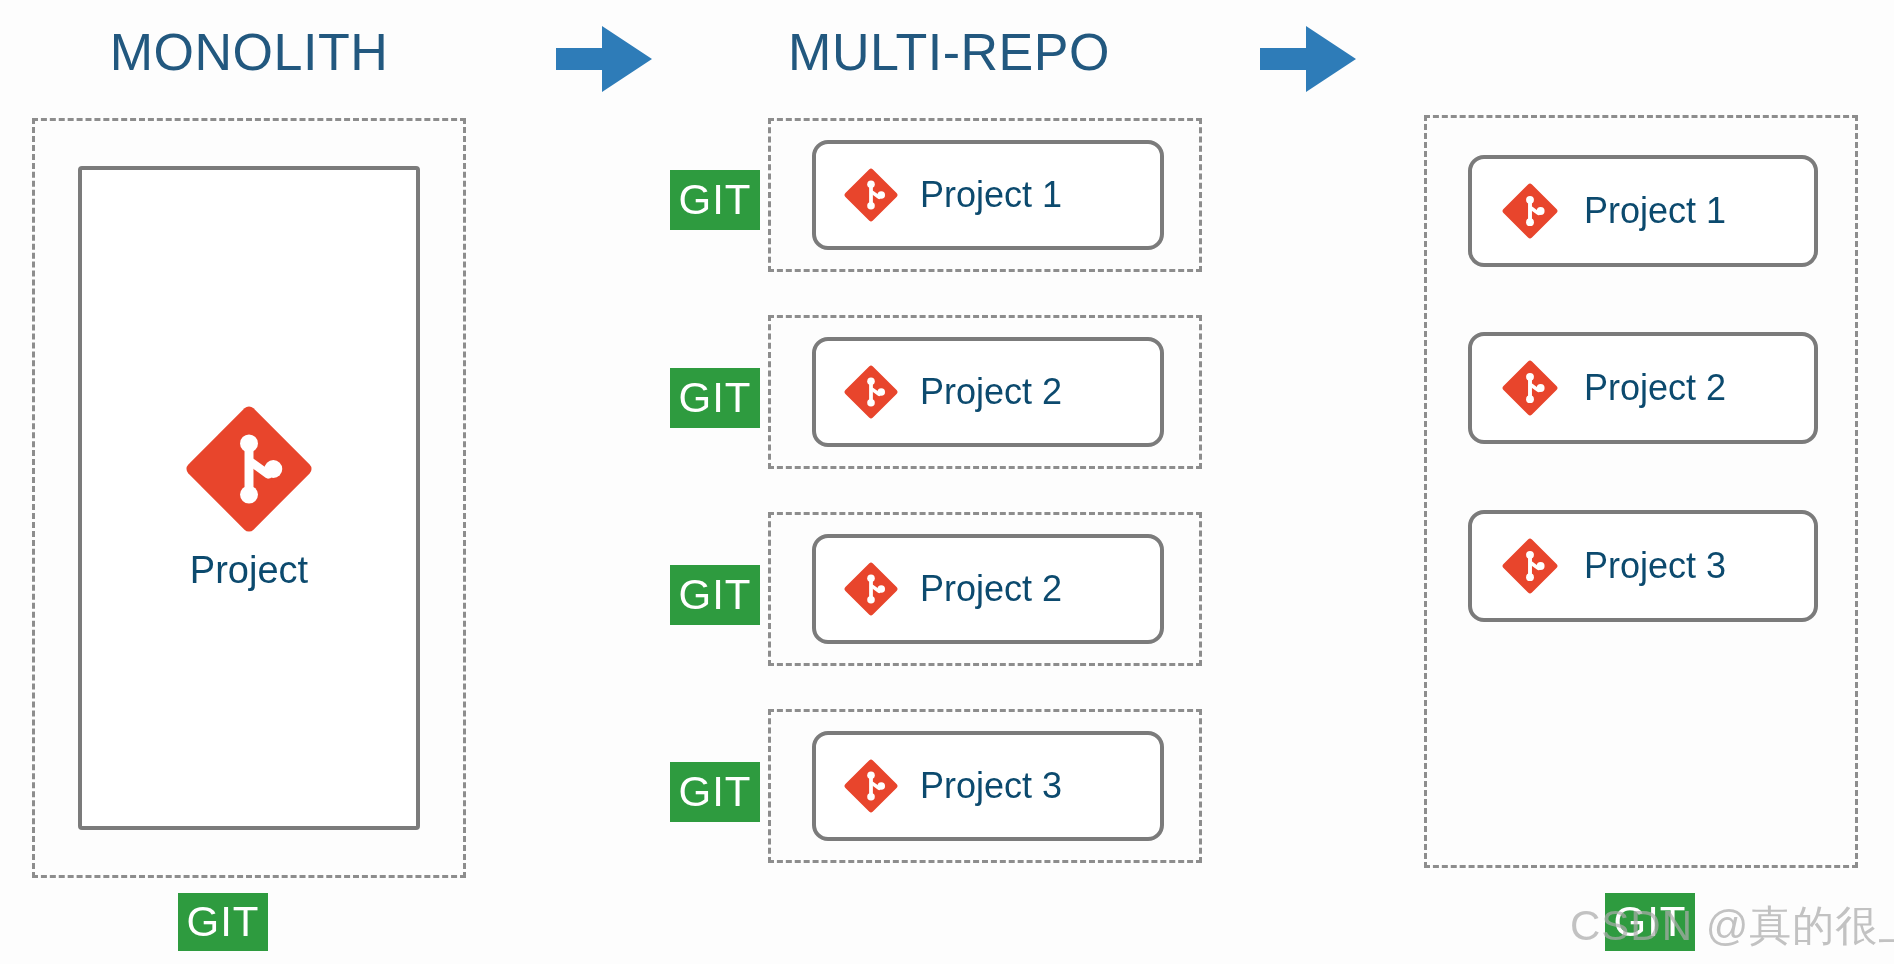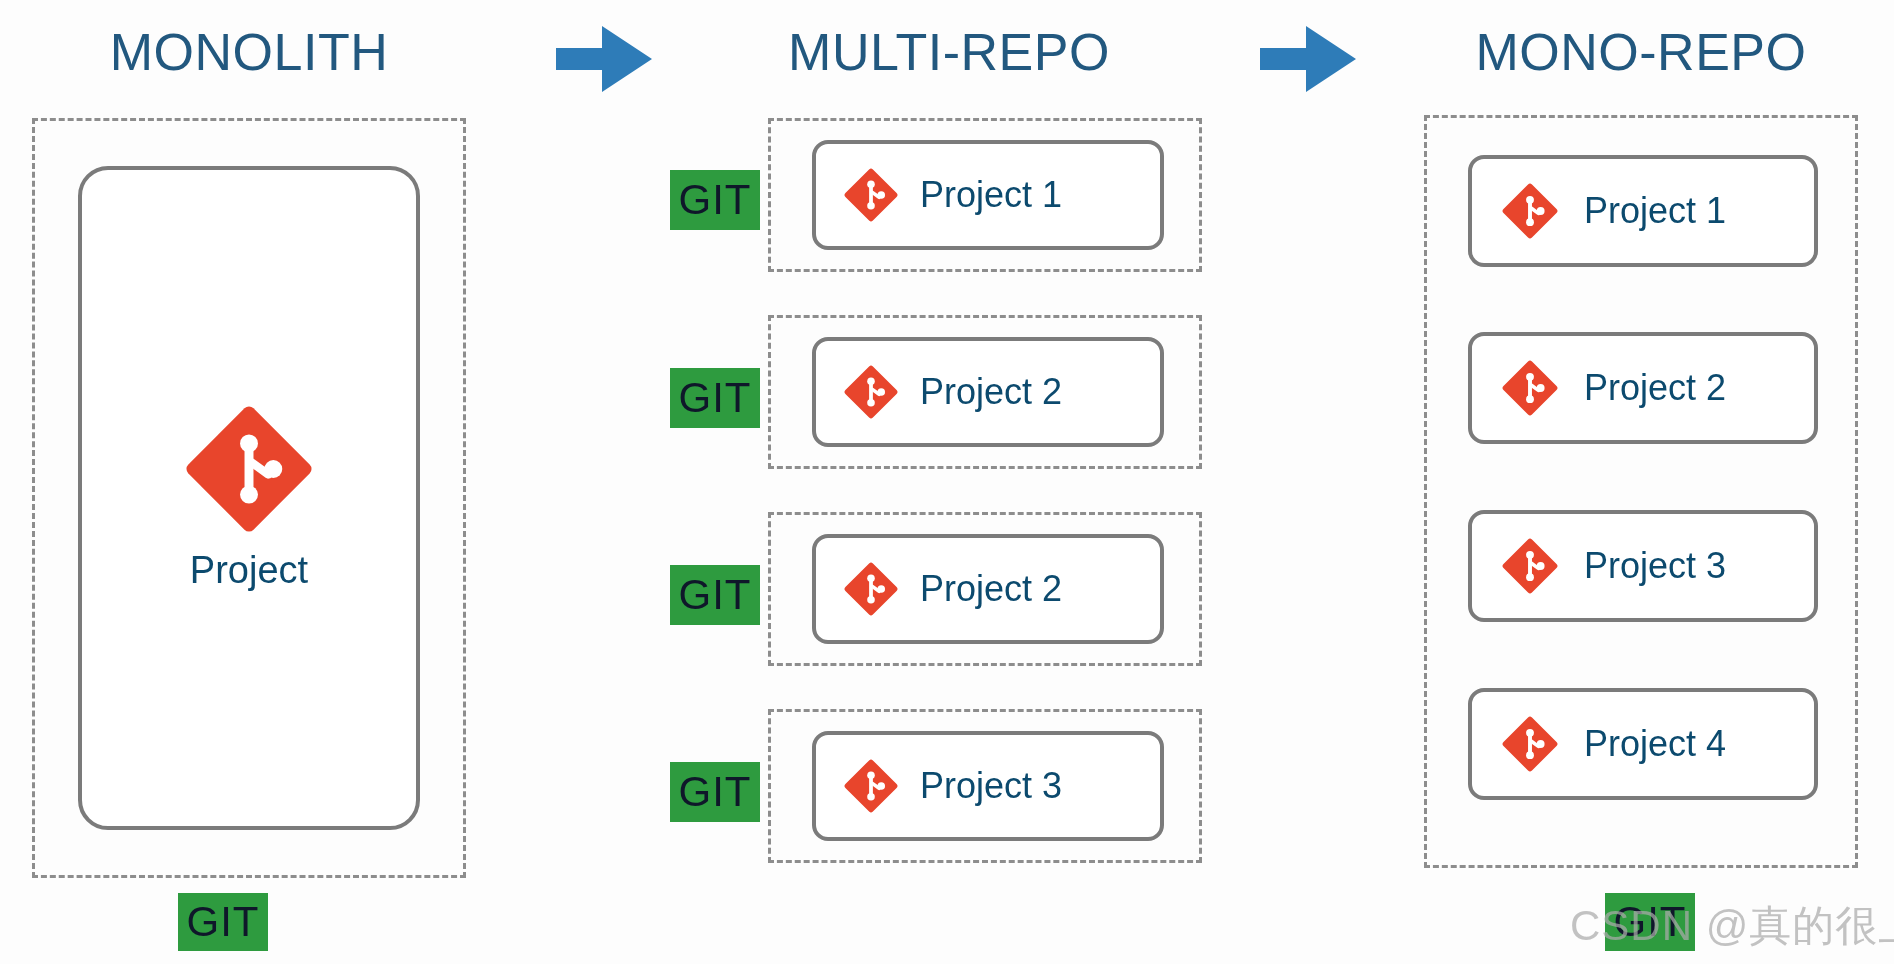--- a/index.html
+++ b/index.html
@@ -76,36 +76,36 @@
     white-space: nowrap;
   }
 
   
   .git-logo { display: block; }
 
   
   .git-badge {
     position: absolute;
     background: #2e9b3f;
-    color: #0f172a;
+    color: #ffffff;
     font-family: "Liberation Sans", sans-serif;
     font-weight: 400;
     display: flex;
     align-items: center;
     justify-content: center;
     letter-spacing: 1px;
     line-height: 1;
     box-sizing: border-box;
   }
 
   
   #monolith-dashed { left: 32px; top: 118px; width: 434px; height: 760px; }
   #monolith-inner {
     left: 78px; top: 166px; width: 342px; height: 664px;
-    border-radius: 30px;
+    border-radius: 4px;
   }
   #monolith-inner .git-logo { margin-bottom: 16px; }
   #monolith-inner .proj-label { font-size: 38px; }
 
   
   .mr-dashed { left: 768px; width: 434px; height: 154px; }
   .mr-inner  { left: 812px; width: 352px; height: 110px; padding-left: 28px; gap: 22px; }
   .mr-inner .proj-label { font-size: 36px; }
   .mr-badge  { left: 670px; width: 90px; height: 60px; font-size: 42px; }
 
@@ -133,21 +133,20 @@
 </style>
 </head>
 <body>
 
 <div class="stage">
 
   <div class="col-title" id="title-monolith">MONOLITH</div>
 
   <div class="col-title" id="title-multirepo">MULTI-REPO</div>
 
-  <div class="col-title" id="title-monorepo">MONO-REPO</div>
 
   <svg class="block-arrow" id="arrow-1" viewBox="0 0 96 74">
     <polygon points="0,26 46,26 46,4 96,37 46,70 46,48 0,48" fill="#2e7cb8"></polygon>
   </svg>
 
   <svg class="block-arrow" id="arrow-2" viewBox="0 0 96 74">
     <polygon points="0,26 46,26 46,4 96,37 46,70 46,48 0,48" fill="#2e7cb8"></polygon>
   </svg>
 
   <div class="dashed-box" id="monolith-dashed"></div>
@@ -285,33 +284,18 @@
         <rect x="46.5" y="28" width="7" height="44" rx="3.5"></rect>
         <rect x="50" y="40" width="22" height="6.6" rx="3.3" transform="rotate(36 50 43)"></rect>
         <circle cx="50" cy="30" r="7"></circle>
         <circle cx="50" cy="70" r="7"></circle>
         <circle cx="69" cy="50" r="7"></circle>
       </g>
     </svg>
     <div class="proj-label">Project 3</div>
   </div>
 
-  <div class="proj-box mono-inner" style="top:688px;">
-    <svg class="git-logo" width="56" height="56" viewBox="0 0 100 100">
-      <g transform="rotate(45 50 50)">
-        <rect x="14" y="14" width="72" height="72" rx="5" fill="#e8452c"></rect>
-      </g>
-      <g fill="#ffffff">
-        <rect x="46.5" y="28" width="7" height="44" rx="3.5"></rect>
-        <rect x="50" y="40" width="22" height="6.6" rx="3.3" transform="rotate(36 50 43)"></rect>
-        <circle cx="50" cy="30" r="7"></circle>
-        <circle cx="50" cy="70" r="7"></circle>
-        <circle cx="69" cy="50" r="7"></circle>
-      </g>
-    </svg>
-    <div class="proj-label">Project 4</div>
-  </div>
 
   <div class="git-badge" id="badge-monorepo-bottom">GIT</div>
 
   <div id="watermark">CSDN @真的很上进</div>
 
 </div>
 
 </body></html>

